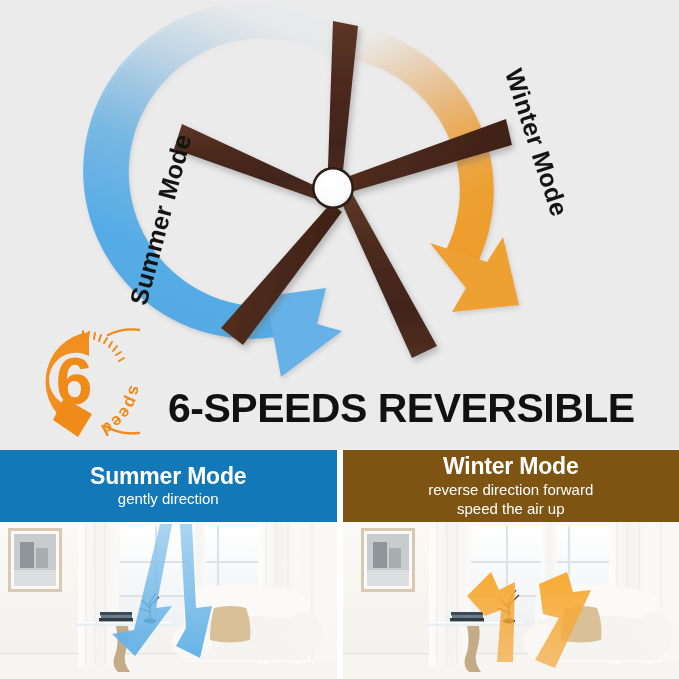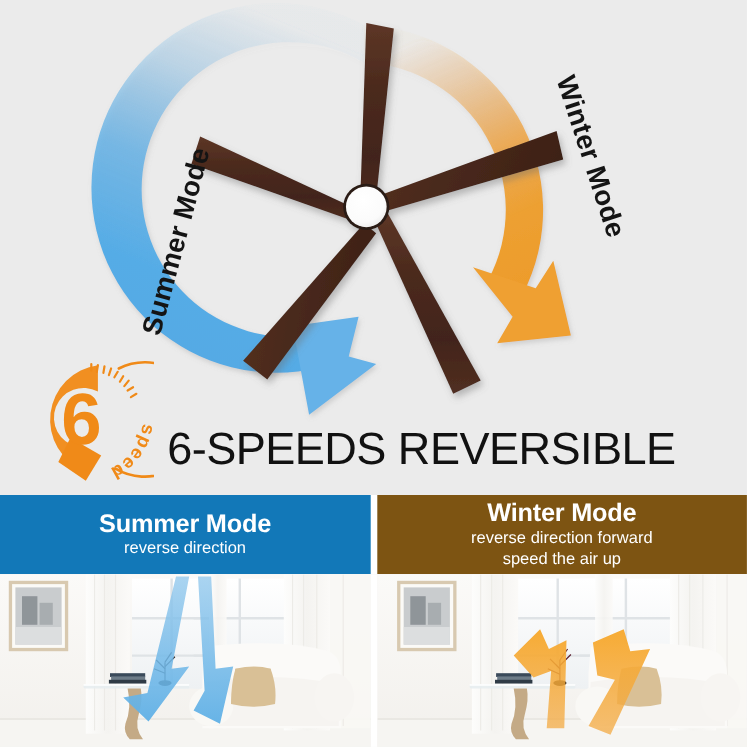--- a/index.html
+++ b/index.html
@@ -71,25 +71,25 @@
     font-weight: 700;
     color: #f08a18;
     line-height: 1;
     padding-right: 14px;
     box-sizing: border-box;
   }
 
   
   #headline {
     position: absolute;
-    left: 152px;
+    left: 168px;
     top: 387px;
     width: 470px;
     font-size: 41px;
-    font-weight: 400;
+    font-weight: 700;
     color: #111111;
     letter-spacing: -0.5px;
     line-height: 1.05;
     white-space: nowrap;
   }
 
   
   #banners {
     position: absolute;
     left: 0;
@@ -280,21 +280,21 @@
       </svg>
     </div>
 
     <div id="headline">6-SPEEDS REVERSIBLE</div>
   </div>
 
   <div id="banners">
 
     <div class="banner" id="banner-summer">
       <div class="banner-title">Summer Mode</div>
-      <div class="banner-sub">reverse direction</div>
+      <div class="banner-sub">gently direction</div>
     </div>
 
     <div class="banner" id="banner-winter">
       <div class="banner-title">Winter Mode</div>
       <div class="banner-sub">reverse direction forward</div>
       <div class="banner-sub">speed the air up</div>
     </div>
   </div>
 
   <div id="photos">

